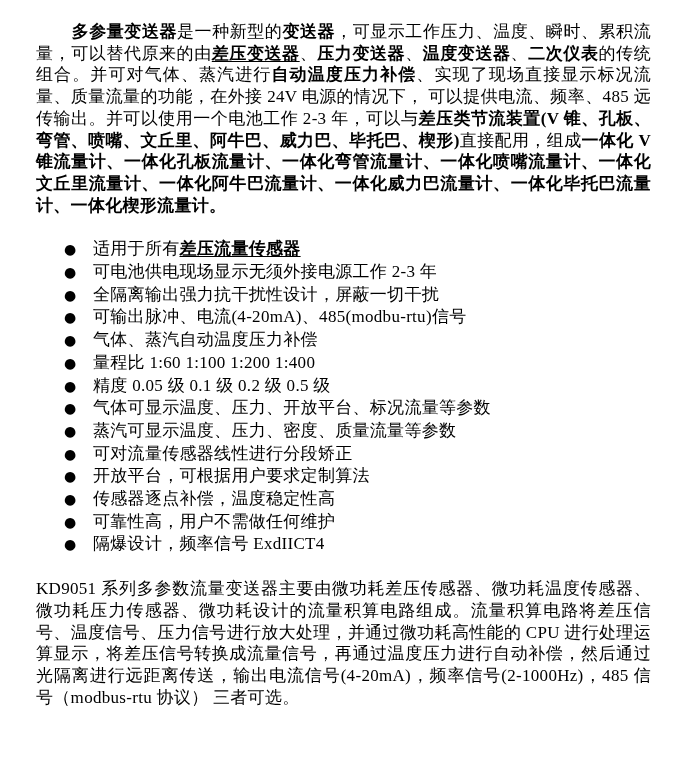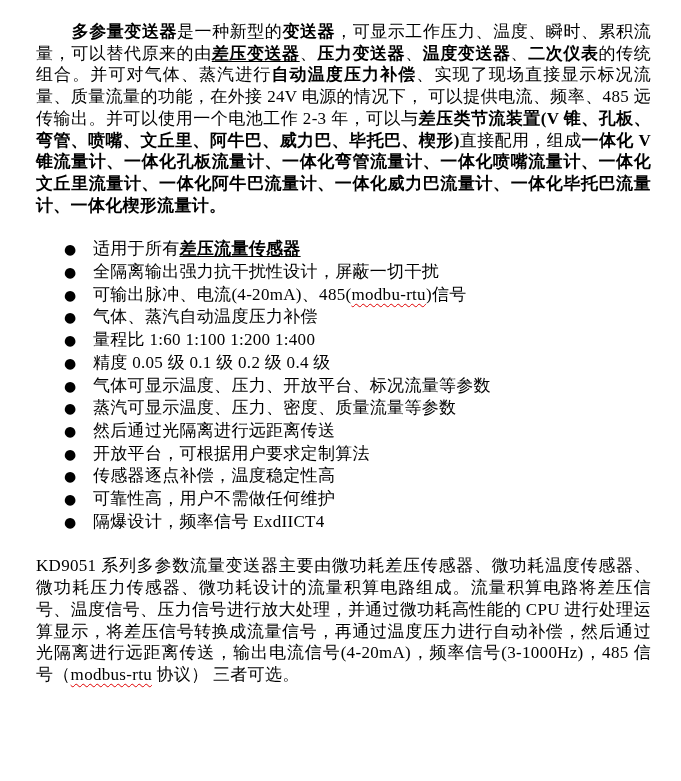--- a/index.html
+++ b/index.html
@@ -51,49 +51,49 @@
     vertical-align: baseline;
   }
   .seg.b { font-weight: bold; text-align: center; }
   .seg.u {
     text-decoration: underline;
     text-decoration-thickness: 1px;
     text-underline-offset: 2px;
     font-family: Liberation Serif, serif;
   }
   .seg.w {
-    text-decoration: underline;
     text-decoration-style: wavy;
     text-decoration-color: #e00000;
     text-decoration-thickness: 1px;
     text-underline-offset: 3px;
   }
 </style>
 </head>
 <body>
 
 <div class="page">
 
   <p class="body-text indent-first"><span class="seg b">多参量变送器</span><span class="seg">是一种新型的</span><span class="seg b">变送器</span><span class="seg">，可显示工作压力、温度、瞬时、累积流量，可以替代原来的由</span><span class="seg b u">差压变送器</span><span class="seg">、</span><span class="seg b">压力变送器</span><span class="seg">、</span><span class="seg b">温度变送器</span><span class="seg">、</span><span class="seg b">二次仪表</span><span class="seg">的传统组合。并可对气体、蒸汽进行</span><span class="seg b">自动温度压力补偿</span><span class="seg">、实现了现场直接显示标况流量、质量流量的功能，在外接 24V 电源的情况下， 可以提供电流、频率、485 远传输出。并可以使用一个电池工作 2-3 年，可以与</span><span class="seg b">差压类节流装置</span><span class="seg b">(V 锥、孔板、弯管、喷嘴、文丘里、阿牛巴、威力巴、毕托巴、楔形)</span><span class="seg">直接配用，组成</span><span class="seg b">一体化 V 锥流量计、一体化孔板流量计、一体化弯管流量计、一体化喷嘴流量计、一体化文丘里流量计、一体化阿牛巴流量计、一体化威力巴流量计、一体化毕托巴流量计、一体化楔形流量计。</span></p>
 
   <div class="vgap"></div>
 
   <ul class="features">
       <li><span class="marker">●</span><span><span class="seg">适用于所有</span><span class="seg b u">差压流量传感器</span></span></li>
+      <li><span class="marker">●</span><span><span class="seg">可电池供电现场显示无须外接电源工作 2-3 年</span></span></li>
       <li><span class="marker">●</span><span><span class="seg">全隔离输出强力抗干扰性设计，屏蔽一切干扰</span></span></li>
       <li><span class="marker">●</span><span><span class="seg">可输出脉冲、电流(4-20mA)、485(</span><span class="seg w">modbu-rtu</span><span class="seg">)信号</span></span></li>
       <li><span class="marker">●</span><span><span class="seg">气体、蒸汽自动温度压力补偿</span></span></li>
       <li><span class="marker">●</span><span><span class="seg">量程比 1:60 1:100 1:200 1:400</span></span></li>
-      <li><span class="marker">●</span><span><span class="seg">精度 0.05 级 0.1 级 0.2 级 0.4 级</span></span></li>
+      <li><span class="marker">●</span><span><span class="seg">精度 0.05 级 0.1 级 0.2 级 0.5 级</span></span></li>
       <li><span class="marker">●</span><span><span class="seg">气体可显示温度、压力、开放平台、标况流量等参数</span></span></li>
       <li><span class="marker">●</span><span><span class="seg">蒸汽可显示温度、压力、密度、质量流量等参数</span></span></li>
-      <li><span class="marker">●</span><span><span class="seg">然后通过光隔离进行远距离传送</span></span></li>
+      <li><span class="marker">●</span><span><span class="seg">可对流量传感器线性进行分段矫正</span></span></li>
       <li><span class="marker">●</span><span><span class="seg">开放平台，可根据用户要求定制算法</span></span></li>
       <li><span class="marker">●</span><span><span class="seg">传感器逐点补偿，温度稳定性高</span></span></li>
       <li><span class="marker">●</span><span><span class="seg">可靠性高，用户不需做任何维护</span></span></li>
       <li><span class="marker">●</span><span><span class="seg">隔爆设计，频率信号 ExdIICT4</span></span></li>
     </ul>
 
   <div class="vgap"></div>
 
-  <p class="body-text"><span class="seg">KD9051 系列多参数流量变送器主要由微功耗差压传感器、微功耗温度传感器、微功耗压力传感器、微功耗设计的流量积算电路组成。流量积算电路将差压信号、温度信号、压力信号进行放大处理，并通过微功耗高性能的 CPU 进行处理运算显示，将差压信号转换成流量信号，再通过温度压力进行自动补偿，然后通过光隔离进行远距离传送，输出电流信号(4-20mA)，频率信号(3-1000Hz)，485 信号（</span><span class="seg w">modbus-rtu</span><span class="seg"> 协议） 三者可选。</span></p>
+  <p class="body-text"><span class="seg">KD9051 系列多参数流量变送器主要由微功耗差压传感器、微功耗温度传感器、微功耗压力传感器、微功耗设计的流量积算电路组成。流量积算电路将差压信号、温度信号、压力信号进行放大处理，并通过微功耗高性能的 CPU 进行处理运算显示，将差压信号转换成流量信号，再通过温度压力进行自动补偿，然后通过光隔离进行远距离传送，输出电流信号(4-20mA)，频率信号(2-1000Hz)，485 信号（</span><span class="seg w">modbus-rtu</span><span class="seg"> 协议） 三者可选。</span></p>
 
 </div>
 
 </body></html>

